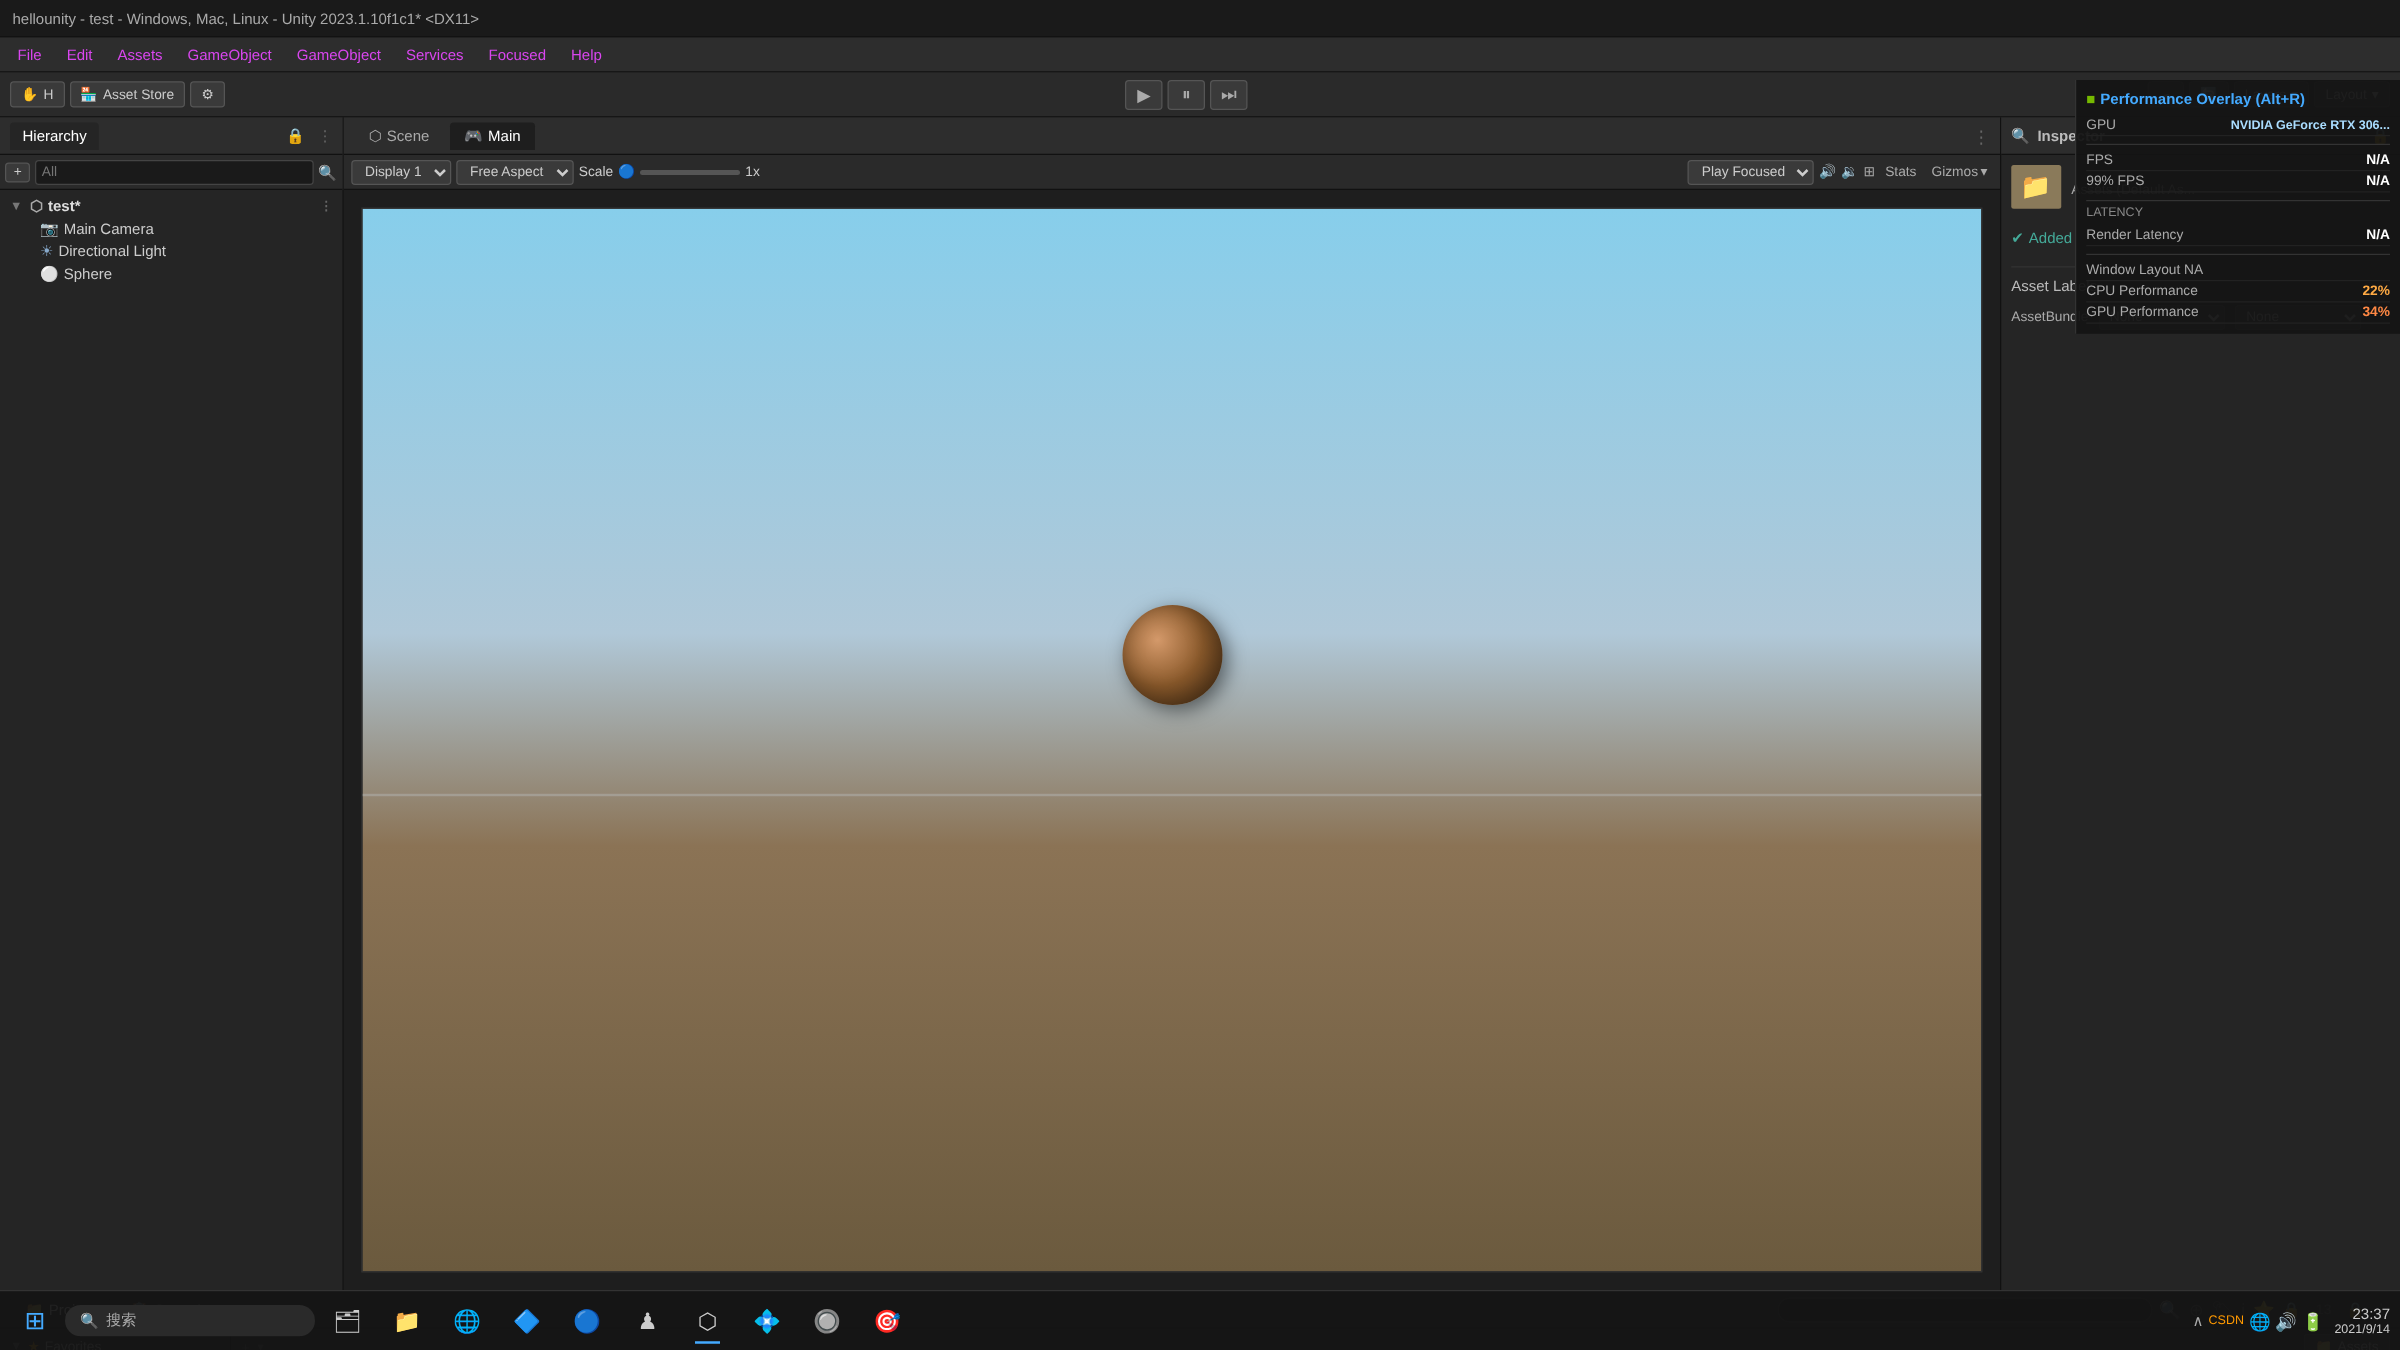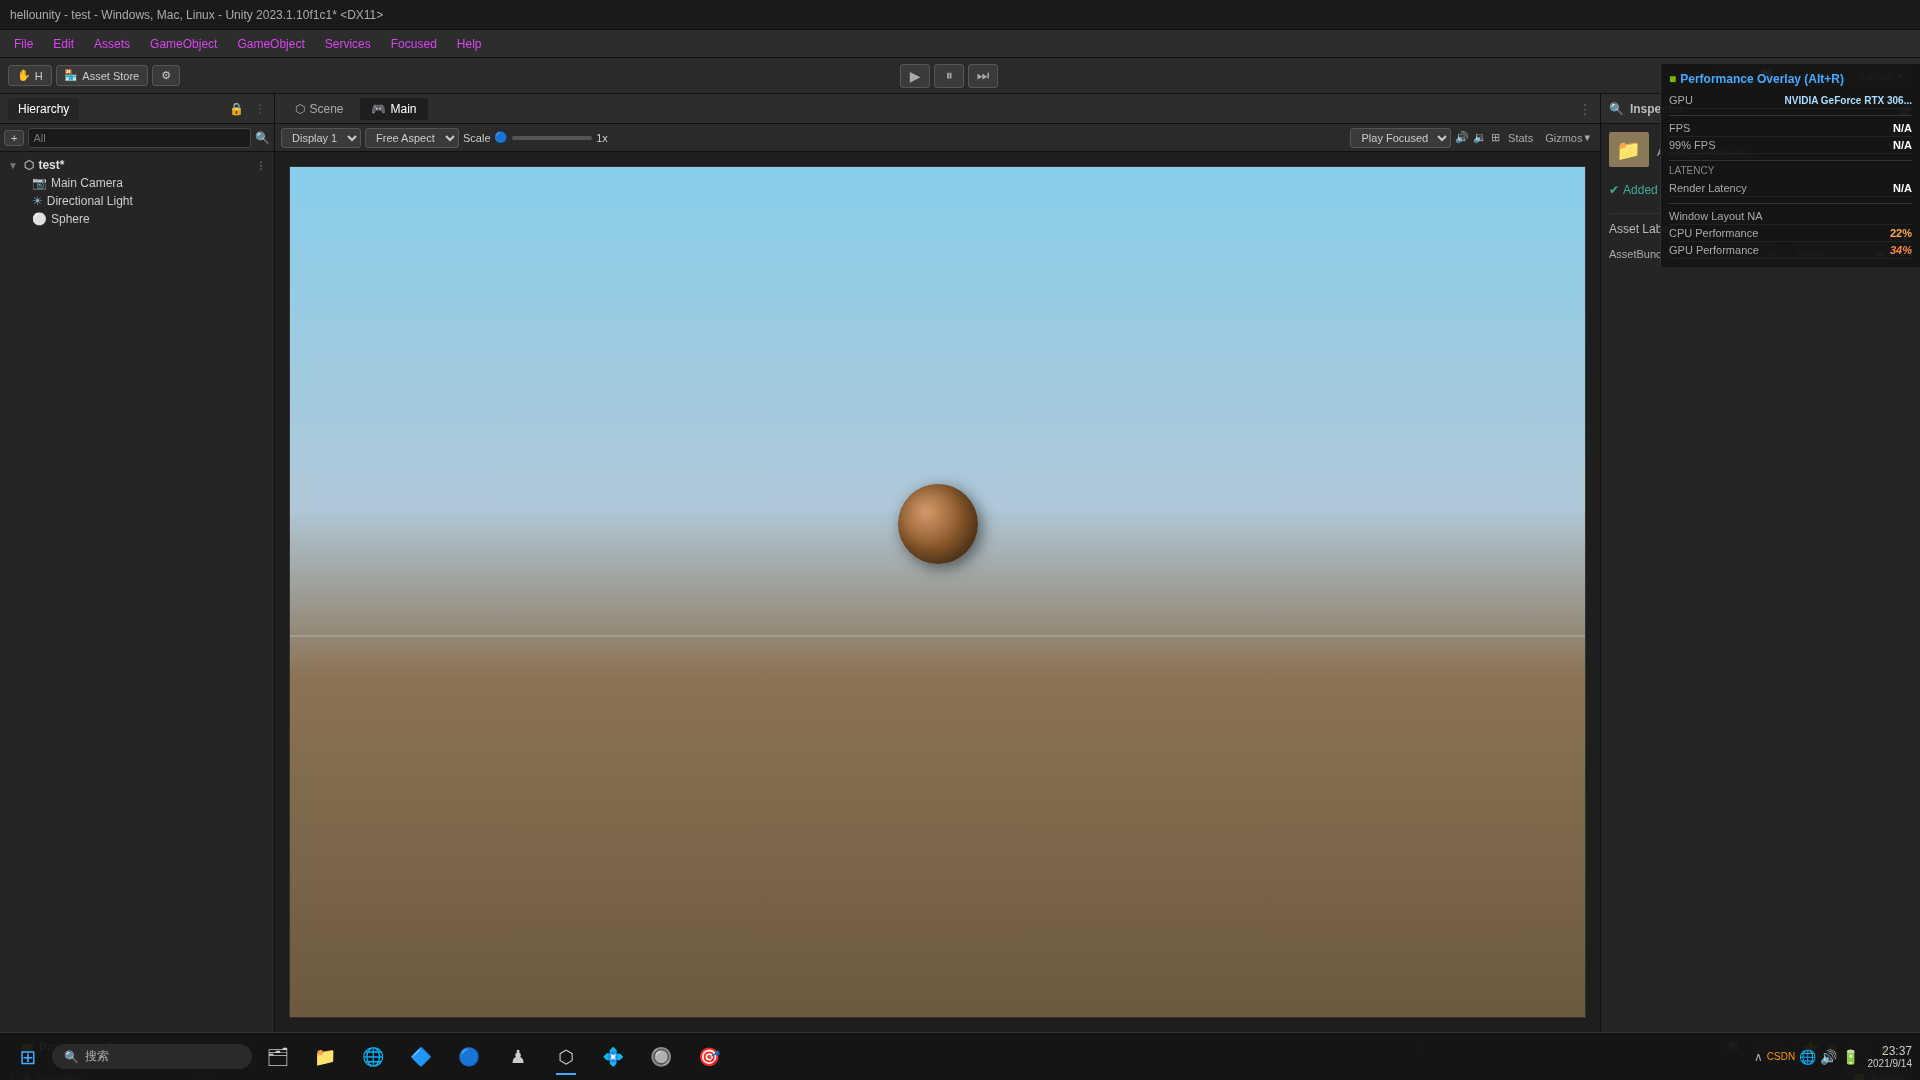--- a/index.html
+++ b/index.html
@@ -359,21 +359,21 @@
     .perf-row {
       display: flex;
       justify-content: space-between;
       align-items: center;
       padding: 2px 0;
       border-bottom: 1px solid #222;
     }
     .perf-label { color: #aaa; }
     .perf-value { color: #fff; font-weight: bold; }
     .perf-value.yellow { color: #fa4; }
-    .perf-value.orange { color: #f84; font-style: italic; }
+    .perf-value.orange { color: #f84; }
     .perf-section {
       margin-top: 6px;
       padding-top: 4px;
       border-top: 1px solid #333;
     }
     .perf-section-title {
       color: #888;
       font-size: 10px;
       margin-bottom: 4px;
       text-transform: uppercase;

